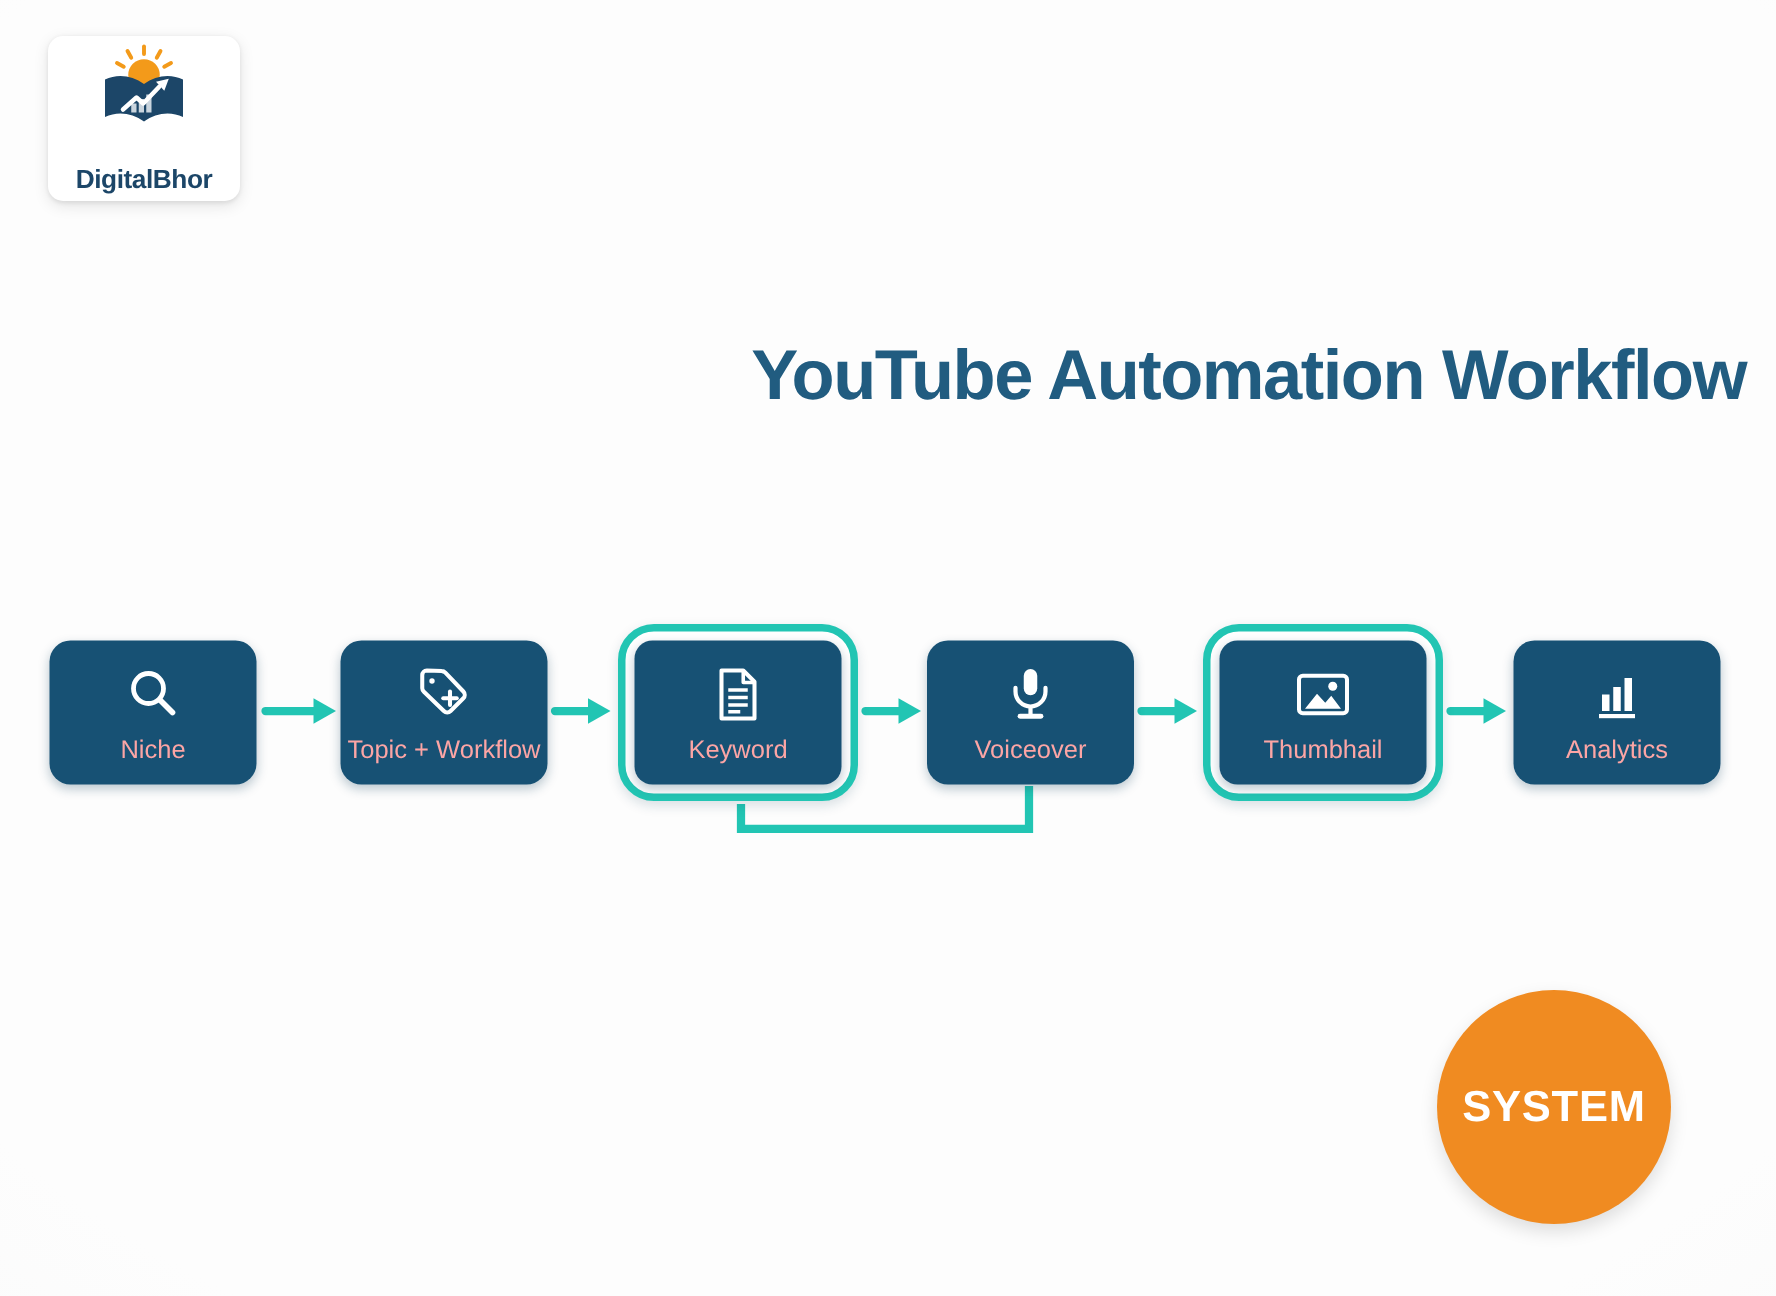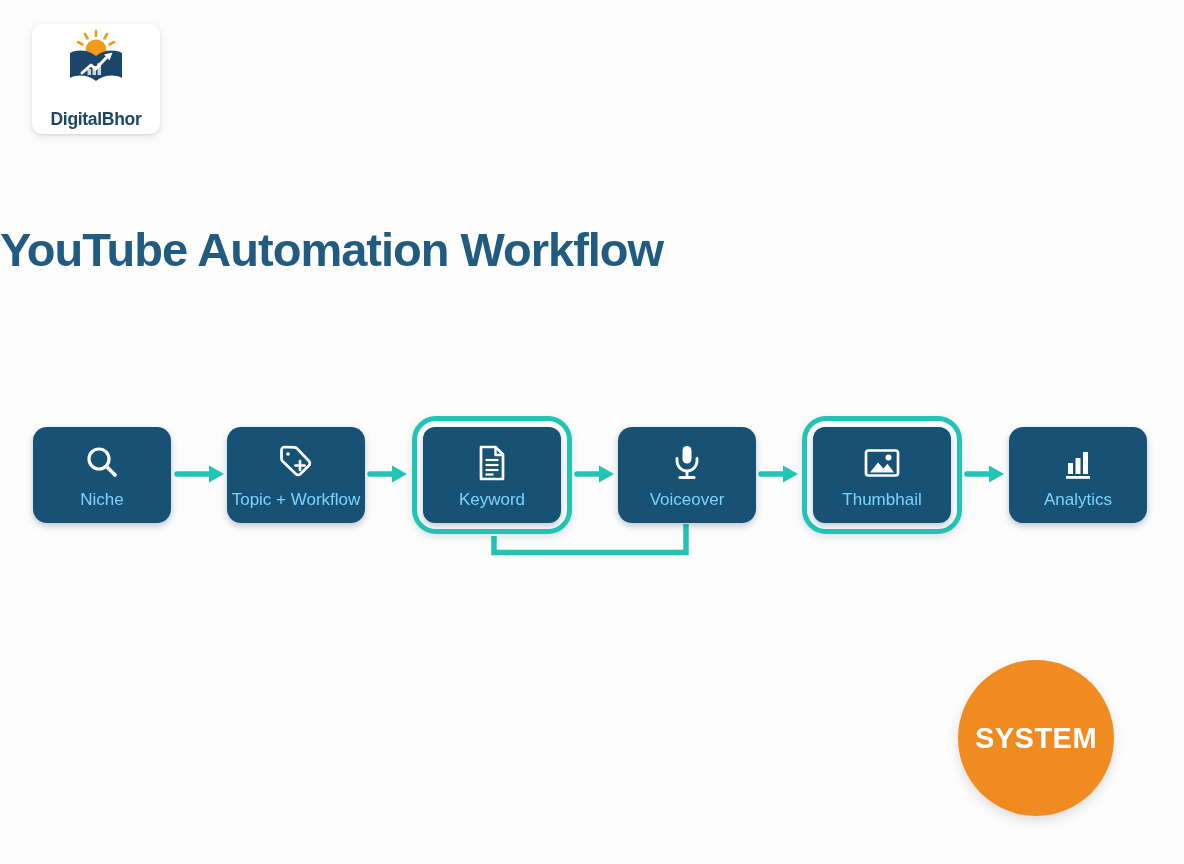--- a/index.html
+++ b/index.html
@@ -39,21 +39,21 @@
     letter-spacing: -0.3px;
     margin-top: 1px;
   }
 
   
   .title {
     position: absolute;
     top: 222px;
     left: 0;
     width: 1164px;
-    text-align: left;
+    text-align: right;
     font-size: 47px;
     font-weight: bold;
     letter-spacing: -1px;
     color: #215c80;
   }
 
   
   .step-box {
     width: 138px;
     height: 96px;
@@ -64,21 +64,21 @@
     flex-direction: column;
     align-items: center;
     justify-content: center;
     box-sizing: border-box;
     padding-top: 4px;
   }
   .step-box.abs { position: absolute; top: 427px; }
   .step-icon { height: 38px; display: flex; align-items: center; justify-content: center; }
   .step-label {
     margin-top: 8px;
-    color: #7dd3fc;
+    color: #fca5a5;
     font-size: 17px;
     white-space: nowrap;
   }
   .highlight-ring {
     position: absolute;
     top: 416px;
     border: 5px solid #22c5b3;
     border-radius: 24px;
     padding: 6px;
     background: #ffffff;

